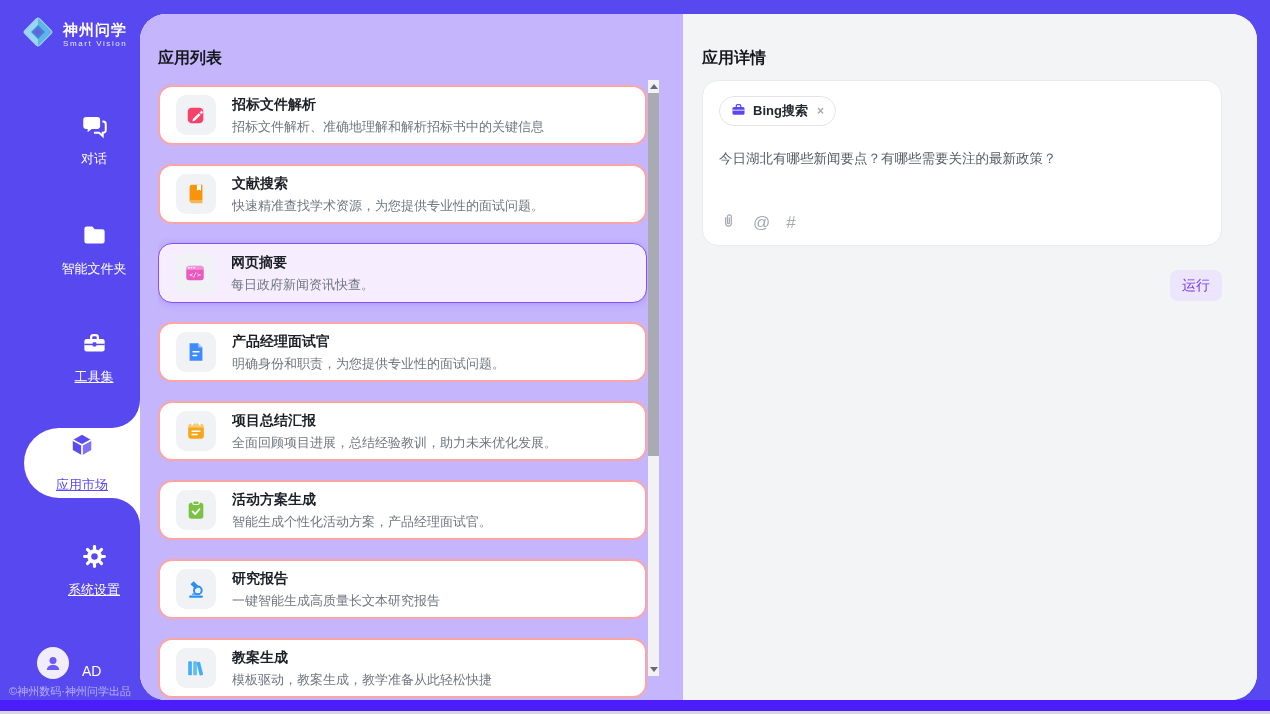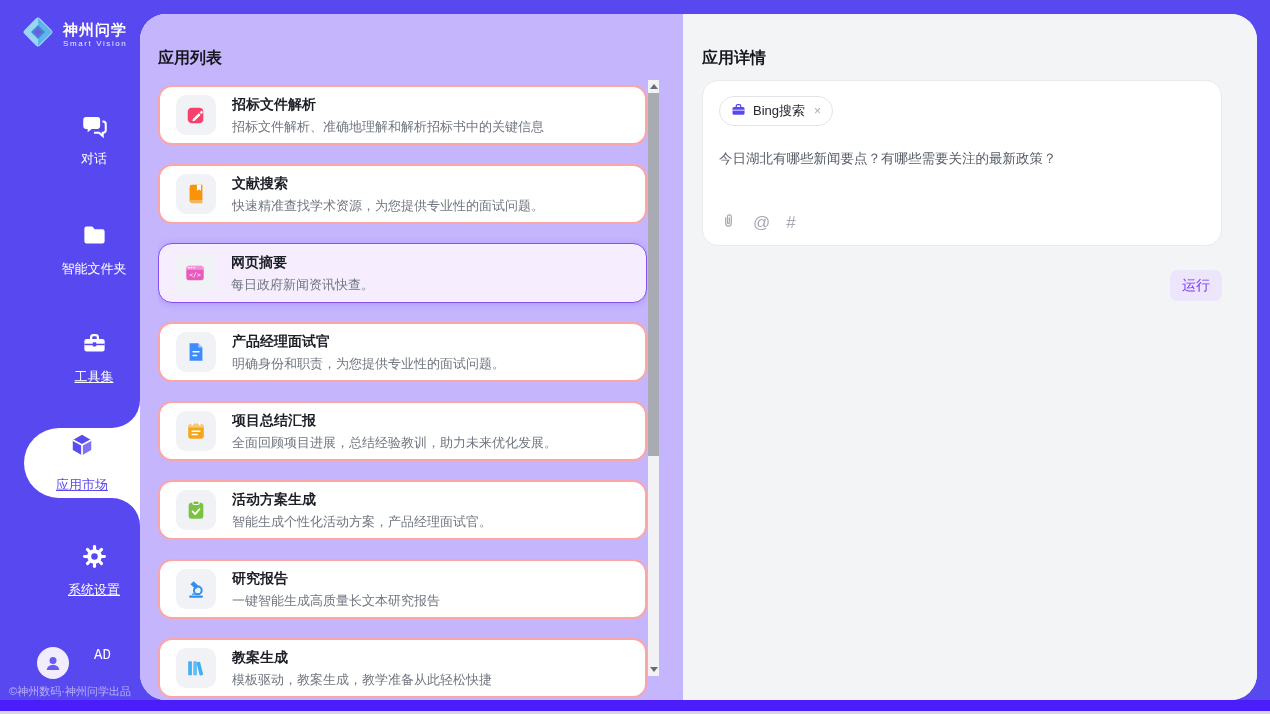--- a/index.html
+++ b/index.html
@@ -22,21 +22,21 @@
   .nav-item .nav-label { display:block; margin-top:7px; font-size:13px; color:#fff; }
   .nav-label.underlined { text-decoration:underline;font-family:Liberation Mono, monospace; }
   .active-tab { position:absolute; left:24px; top:428px; width:116px; height:70px; background:#fff;
     border-radius:35px 0 0 35px; z-index:2; display:flex; flex-direction:column; align-items:center;
     justify-content:center; gap:14px; cursor:pointer; }
   .active-tab .nav-label { font-size:13px; color:#5b4cf0; text-decoration:underline; }
   .flare { position:absolute; left:112px; width:28px; height:28px; background:#fff; z-index:1; }
   .flare.top { top:400px; } .flare.bottom { top:498px; }
   .flare.top::before { content:''; position:absolute; inset:0; background:#5848f0; border-bottom-right-radius:100%; }
   .flare.bottom::before { content:''; position:absolute; inset:0; background:#5848f0; border-top-right-radius:100%; }
-  .user { position:absolute; top:647px; left:37px; display:flex; align-items:flex-start; gap:25px;font-family:Liberation Mono, monospace; }
+  .user { position:absolute; top:647px; left:37px; display:flex; align-items:flex-end; gap:13px; }
   .avatar { width:32px; height:32px; border-radius:50%; background:#f1edfc; display:flex; align-items:center; justify-content:center; }
   .user-name { color:#fff; font-size:14px; }
   .copyright { position:absolute; top:684px; left:0; width:140px; text-align:center; font-size:11px;
     color:rgba(255,255,255,.55); white-space:nowrap; }
 
   
   .main { position:absolute; left:140px; top:14px; width:1117px; height:686px; border-radius:26px;
     overflow:hidden; display:flex; background:#fff; }
   .panel-title { position:absolute; left:18px; top:34px; font-size:16px; font-weight:700; color:#16181d; }
 
@@ -58,21 +58,21 @@
     border-right:4px solid transparent; cursor:pointer; }
   .sb-up { top:4px; border-bottom:5px solid #676c74; }
   .sb-down { bottom:4px; border-top:5px solid #676c74; }
   .sb-thumb { position:absolute; top:13px; left:0; width:11px; height:363px; background:#a8abb1; cursor:pointer; }
 
   
   .panel-right { position:relative; flex:1; background:#f3f4f6; }
   .detail-card { position:absolute; left:19px; top:66px; width:520px; height:166px; background:#fff;
     border:1px solid #e9eaee; border-radius:16px; padding:15px 16px; }
   .tag { display:inline-flex; align-items:center; gap:7px; height:30px; padding:0 11px;
-    border:1px solid #e2e4e9; border-radius:16px; background:#fff; font-size:13px; color:#23262d; cursor:pointer; }
+    border:1px solid #e2e4e9; border-radius:16px; background:#fff; font-size:13px; color:#23262d; cursor:pointer;font-weight:bold; }
   .tag-close { color:#a7abb3; font-size:12px; margin-left:2px; cursor:pointer; }
   .query { margin-top:23px; font-size:13.5px; color:#565c66; line-height:1.5; }
   .attach-row { position:absolute; left:17px; bottom:12px; display:flex; align-items:center; gap:16px; color:#a4a9b2; }
   .attach-glyph { font-size:17px; line-height:1; cursor:pointer; }
   .run-btn { position:absolute; top:256px; right:35px; width:52px; height:31px; background:#ece5fb; color:#7c3aed;
     font-size:14px; border-radius:8px; border:none; display:flex; align-items:center; justify-content:center; cursor:pointer; }
 </style>
 </head>
 <body>
 

